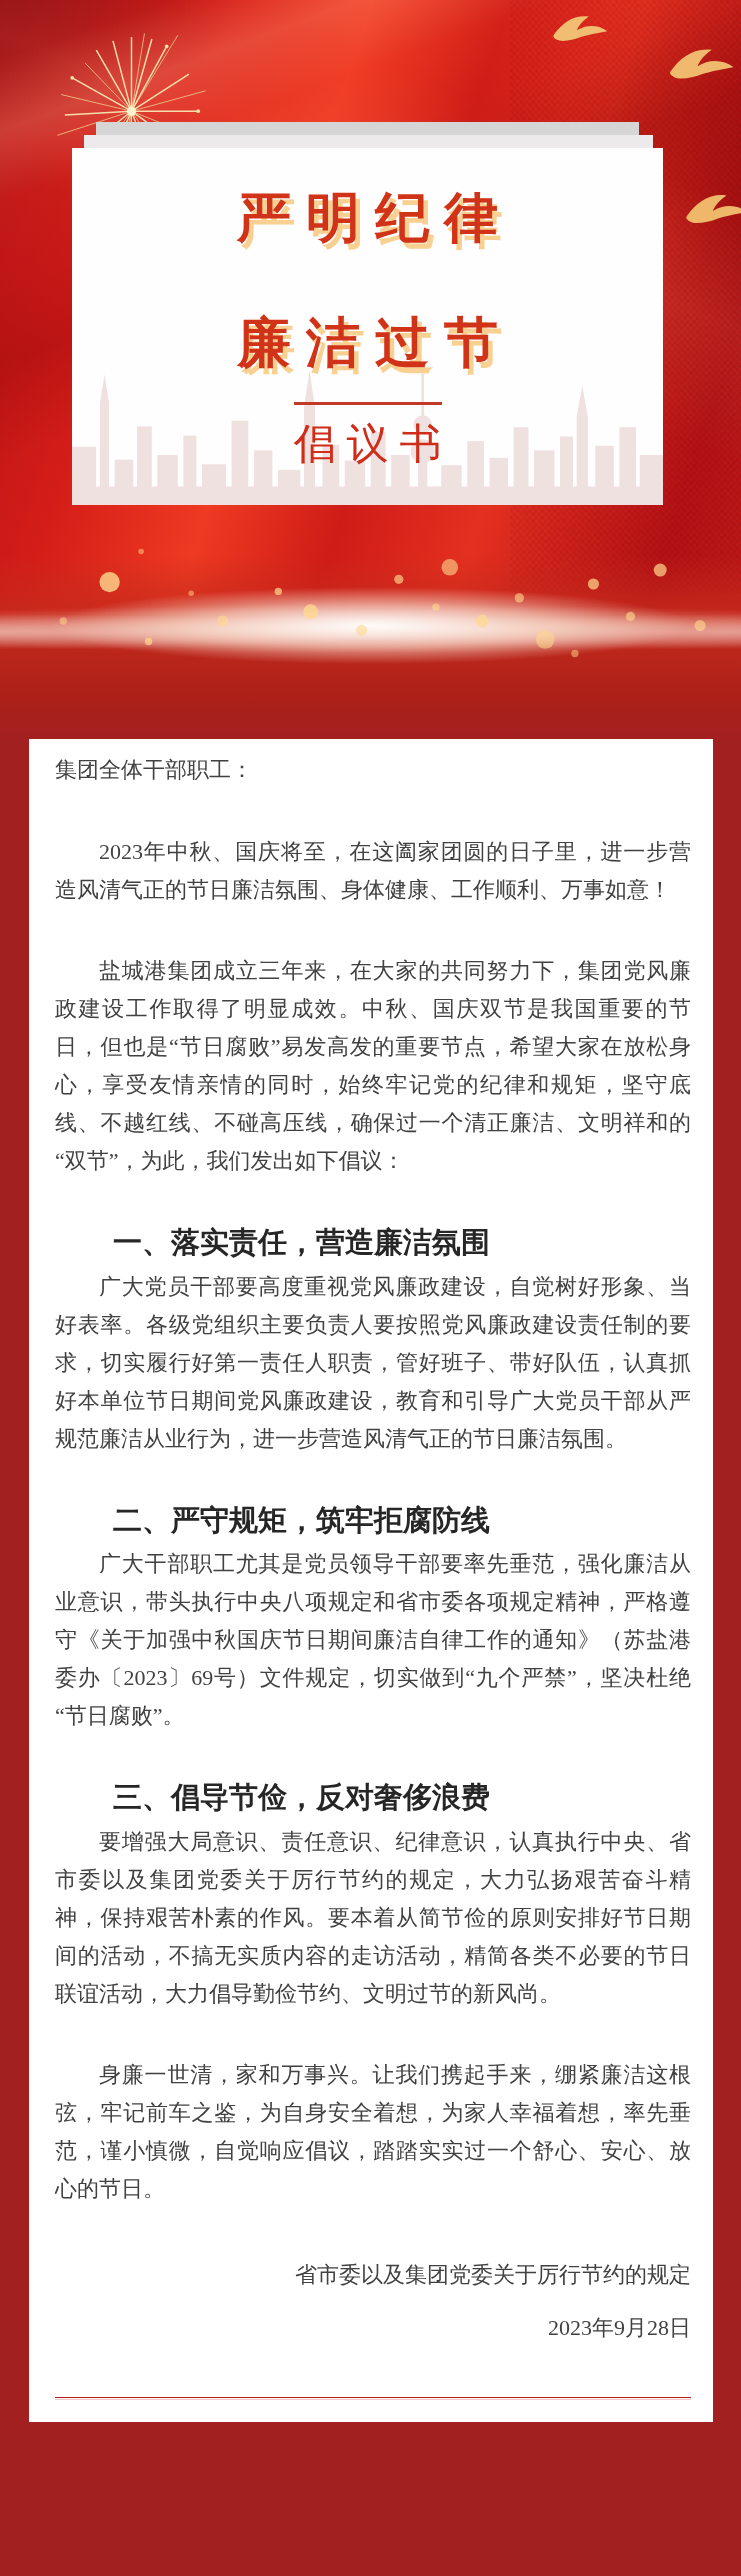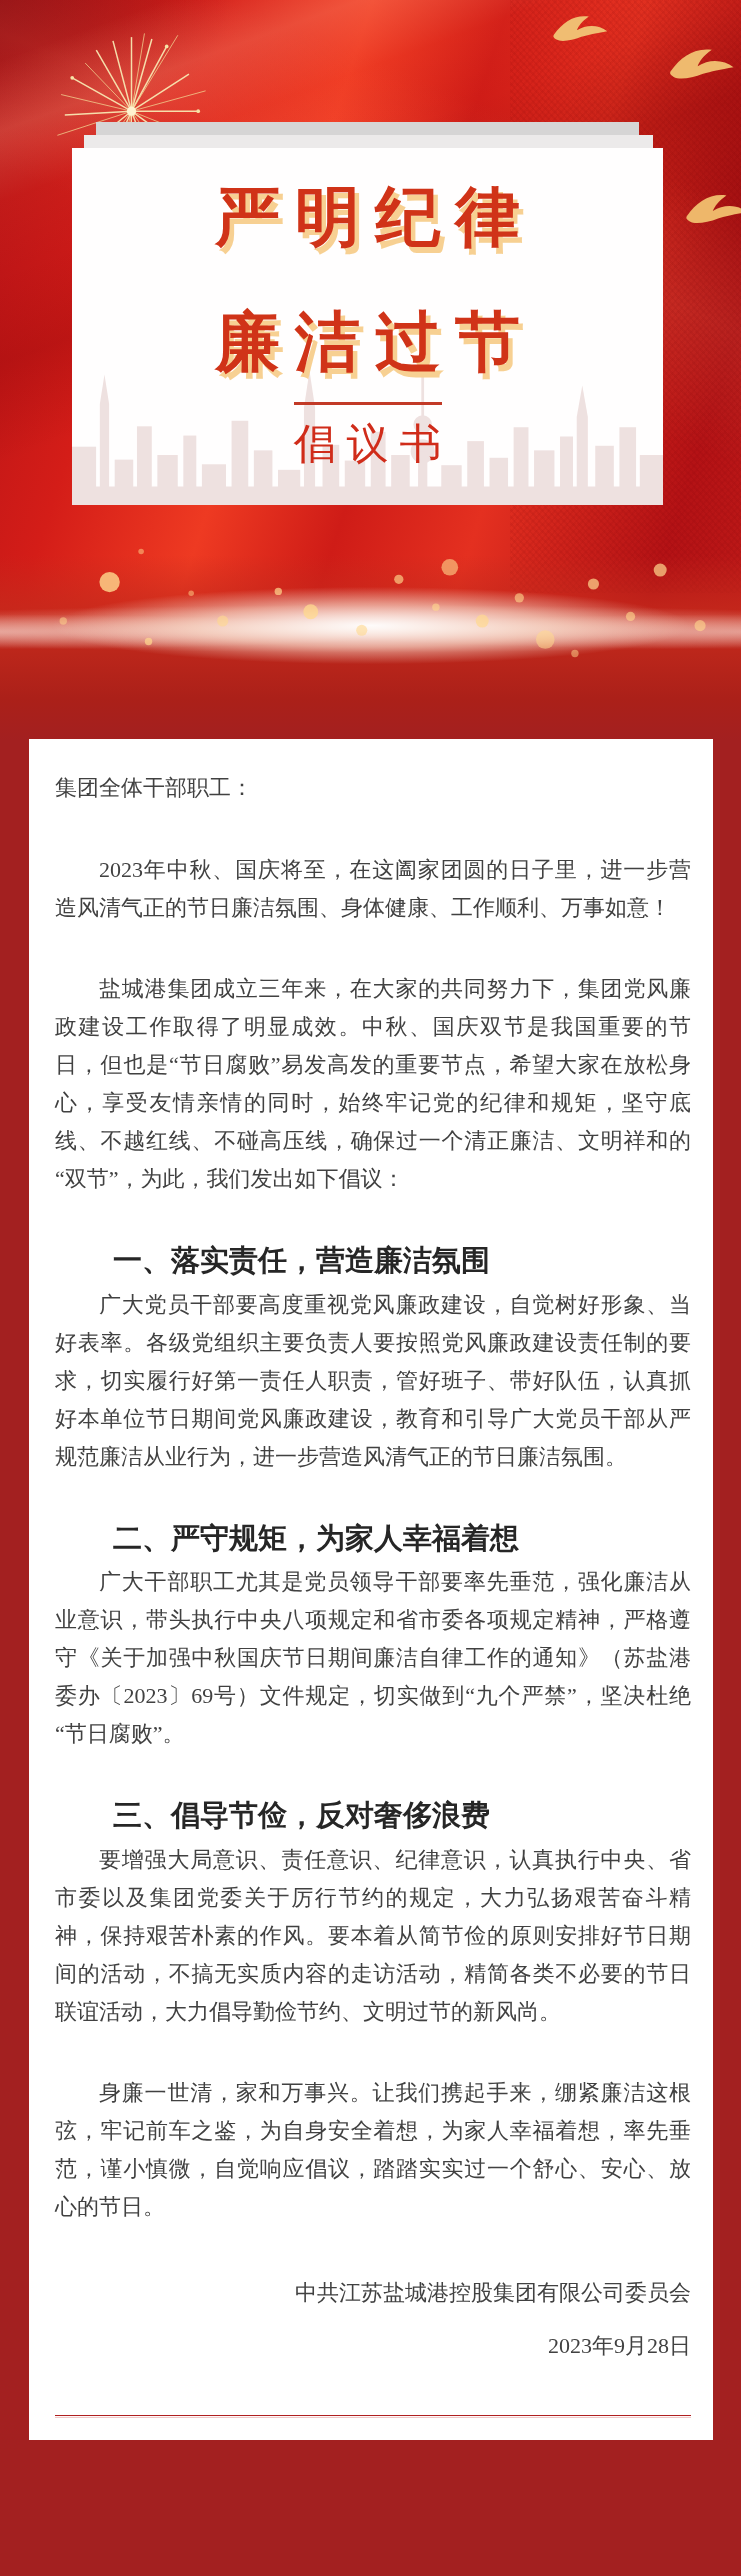--- a/index.html
+++ b/index.html
@@ -37,30 +37,30 @@
 
   
   .stack1{position:absolute;left:96px;top:122px;width:543px;height:15px;background:#d6d5d5;}
   .stack2{position:absolute;left:84px;top:135px;width:569px;height:14px;background:#eceaea;}
 
   
   .title-card{position:absolute;left:72px;top:148px;width:591px;height:357px;background:#fffefe;text-align:center;}
   .skyline{position:absolute;left:0;bottom:0;width:591px;height:162px;}
   .title-inner{position:relative;}
   .big-title{font-family:"Liberation Sans","DejaVu Sans",sans-serif;font-weight:bold;
-    font-size:65px;line-height:68px;color:#d03318;letter-spacing:15px;text-indent:15px;
+    font-size:54px;line-height:68px;color:#d03318;letter-spacing:15px;text-indent:15px;
     text-shadow:4.6px 5.6px 0 rgba(247,205,140,.95);}
   .big-title.l1{padding-top:35px;}
   .big-title.l2{padding-top:57px;}
   .title-divider{width:148px;height:2.8px;background:#c23a27;margin:26px auto 0;}
   .sub-title{font-family:"Liberation Sans","DejaVu Sans",sans-serif;font-weight:normal;
     font-size:42px;line-height:45px;color:#d02c1a;letter-spacing:11px;text-indent:11px;padding-top:16.7px;}
 
   
-  .letter{width:636px;margin:0 auto;background:#ffffff;padding:30px 22px 24px 26px;
+  .letter{width:636px;margin:0 auto;background:#ffffff;padding:12px 22px 24px 26px;
     color:#414141;font-size:22px;line-height:38px;text-align:justify;}
   .salutation{margin:0 0 44px;}
   .letter p{margin:0 0 43px;text-indent:2em;}
   .letter h3{font-family:"Liberation Sans","DejaVu Sans",sans-serif;font-weight:bold;
     color:#262626;font-size:29px;line-height:38px;margin:0 0 6.5px;text-indent:2em;}
   .sec-body{margin-bottom:43px;}
   .sign-block{text-align:right;margin-top:48px;}
   .sign-line{line-height:38px;}
   .date-line{line-height:38px;margin-top:15px;}
   .bottom-rule{height:1.9px;background:#b02020;margin:50px 0 0;box-shadow:0 1.9px 0 rgba(214,80,80,.35);}
@@ -201,30 +201,30 @@
 
   <div class="letter">
     <div class="salutation">集团全体干部职工：</div>
 
     <p>2023年中秋、国庆将至，在这阖家团圆的日子里，进一步营造风清气正的节日廉洁氛围、身体健康、工作顺利、万事如意！</p>
     <p>盐城港集团成立三年来，在大家的共同努力下，集团党风廉政建设工作取得了明显成效。中秋、国庆双节是我国重要的节日，但也是“节日腐败”易发高发的重要节点，希望大家在放松身心，享受友情亲情的同时，始终牢记党的纪律和规矩，坚守底线、不越红线、不碰高压线，确保过一个清正廉洁、文明祥和的“双节”，为此，我们发出如下倡议：</p>
 
     <h3>一、落实责任，营造廉洁氛围</h3>
     <p class="sec-body">广大党员干部要高度重视党风廉政建设，自觉树好形象、当好表率。各级党组织主要负责人要按照党风廉政建设责任制的要求，切实履行好第一责任人职责，管好班子、带好队伍，认真抓好本单位节日期间党风廉政建设，教育和引导广大党员干部从严规范廉洁从业行为，进一步营造风清气正的节日廉洁氛围。</p>
 
-    <h3>二、严守规矩，为家人幸福着想</h3>
+    <h3>二、严守规矩，筑牢拒腐防线</h3>
     <p class="sec-body">广大干部职工尤其是党员领导干部要率先垂范，强化廉洁从业意识，带头执行中央八项规定和省市委各项规定精神，严格遵守《关于加强中秋国庆节日期间廉洁自律工作的通知》（苏盐港委办〔2023〕69号）文件规定，切实做到“九个严禁”，坚决杜绝“节日腐败”。</p>
 
     <h3>三、倡导节俭，反对奢侈浪费</h3>
     <p class="sec-body">要增强大局意识、责任意识、纪律意识，认真执行中央、省市委以及集团党委关于厉行节约的规定，大力弘扬艰苦奋斗精神，保持艰苦朴素的作风。要本着从简节俭的原则安排好节日期间的活动，不搞无实质内容的走访活动，精简各类不必要的节日联谊活动，大力倡导勤俭节约、文明过节的新风尚。</p>
 
     <p>身廉一世清，家和万事兴。让我们携起手来，绷紧廉洁这根弦，牢记前车之鉴，为自身安全着想，为家人幸福着想，率先垂范，谨小慎微，自觉响应倡议，踏踏实实过一个舒心、安心、放心的节日。</p>
 
     <div class="sign-block">
-      <div class="sign-line">中共江苏盐城港控股集团有限公司委员会</div>
+      <div class="sign-line">省市委以及集团党委关于厉行节约的规定</div>
       <div class="date-line">2023年9月28日</div>
     </div>
 
     <div class="bottom-rule"></div>
   </div>
 
   <div class="footer"></div>
 </div>
 
 

